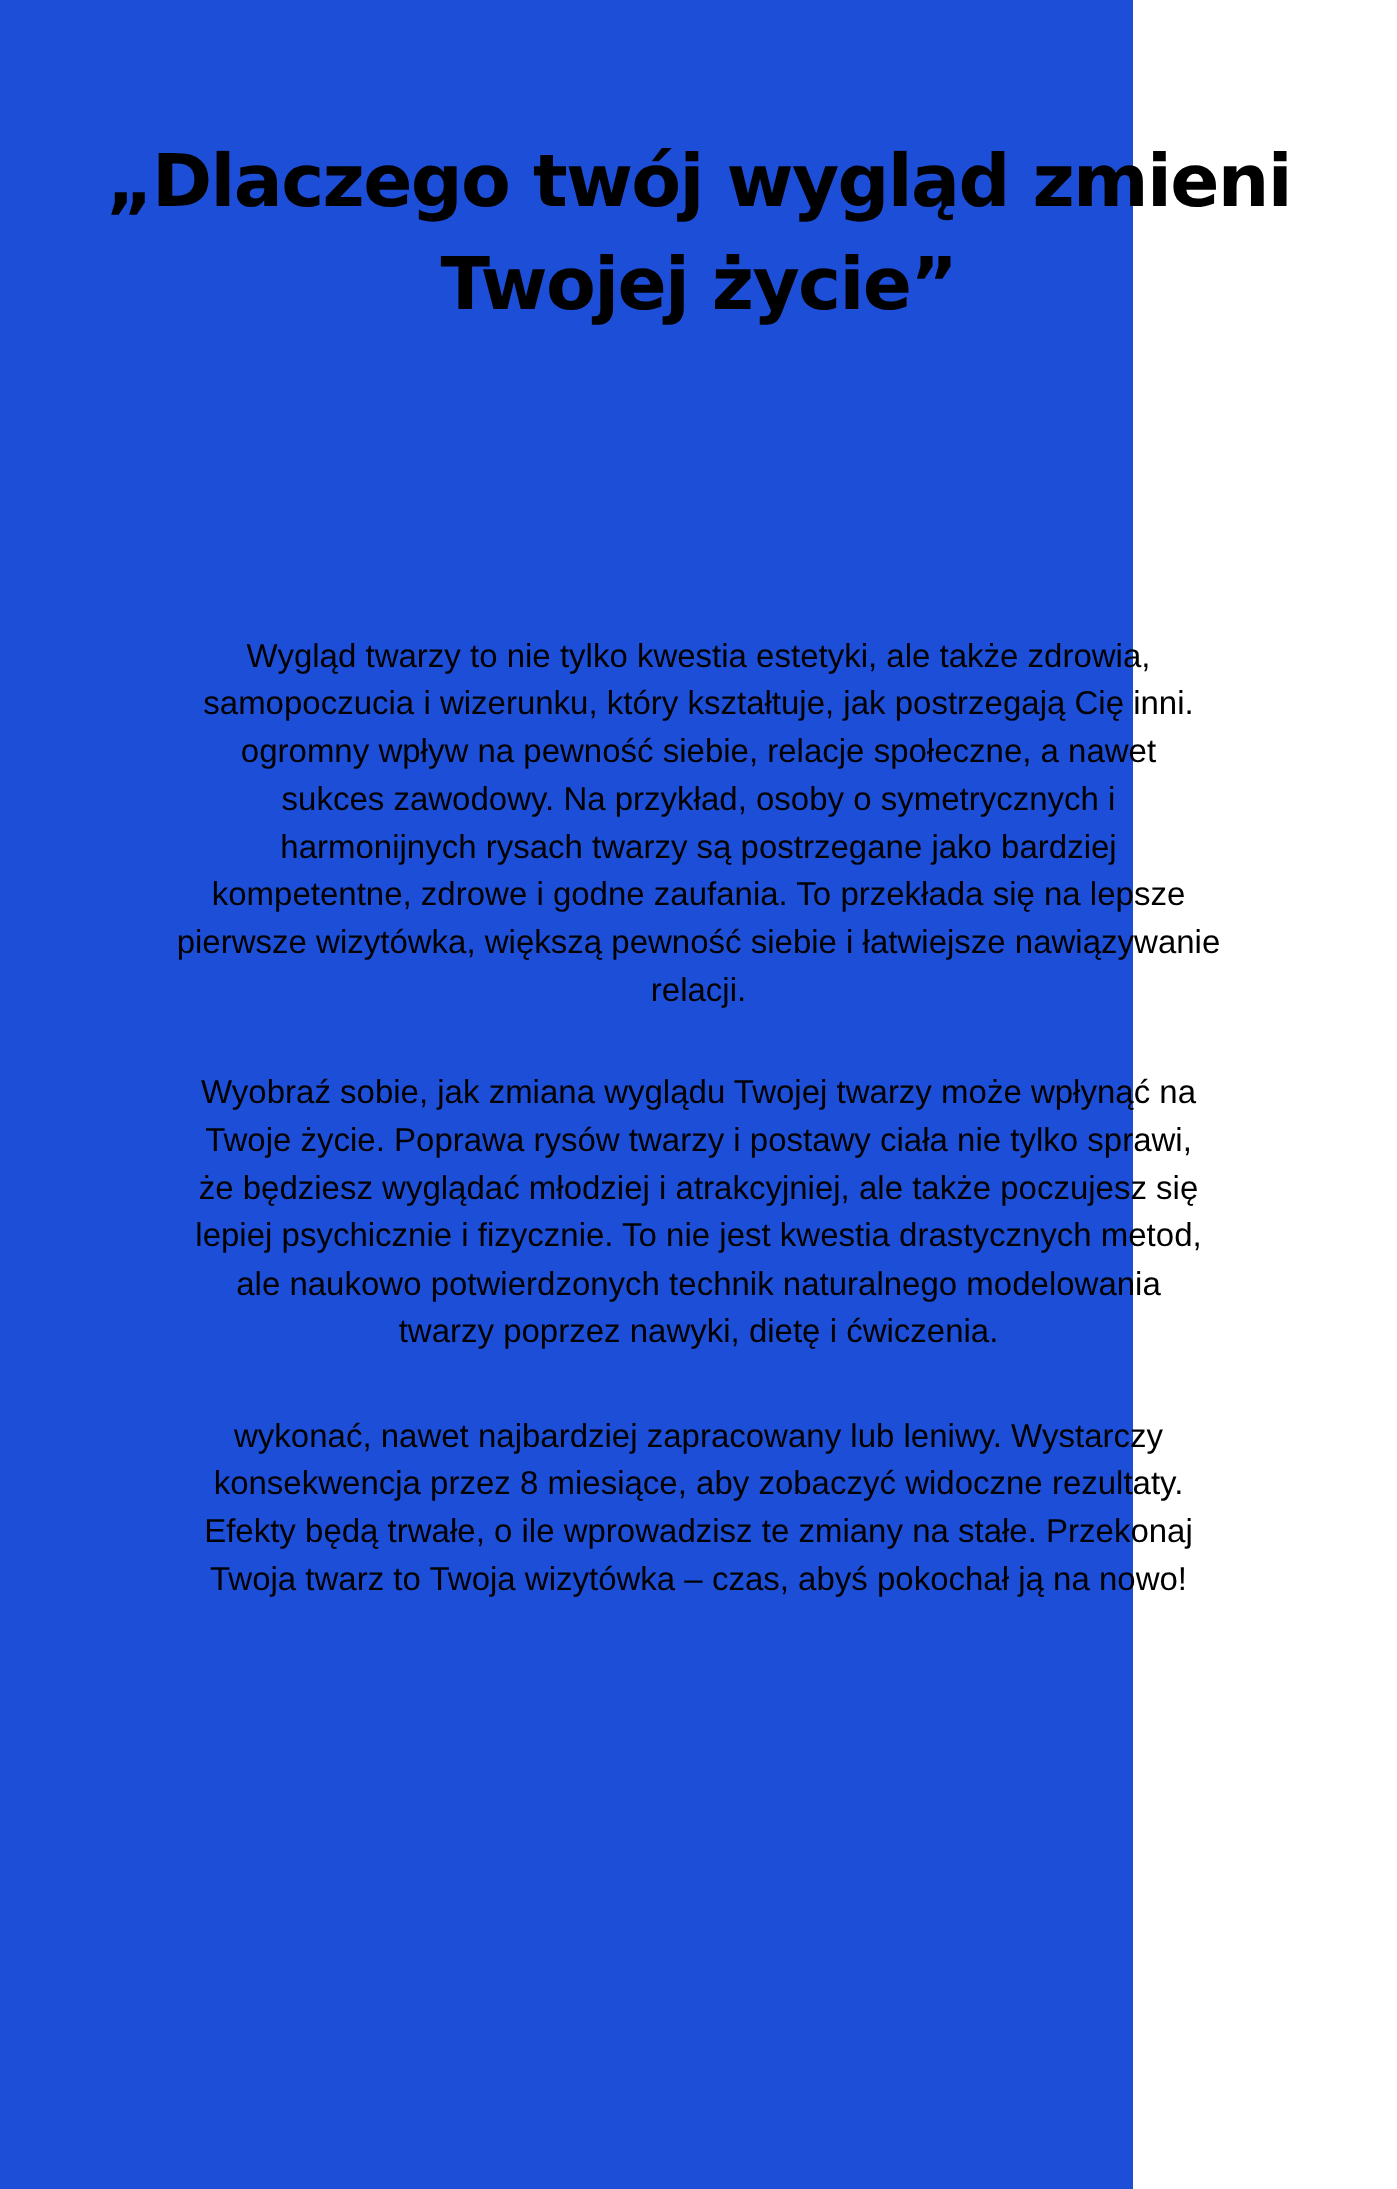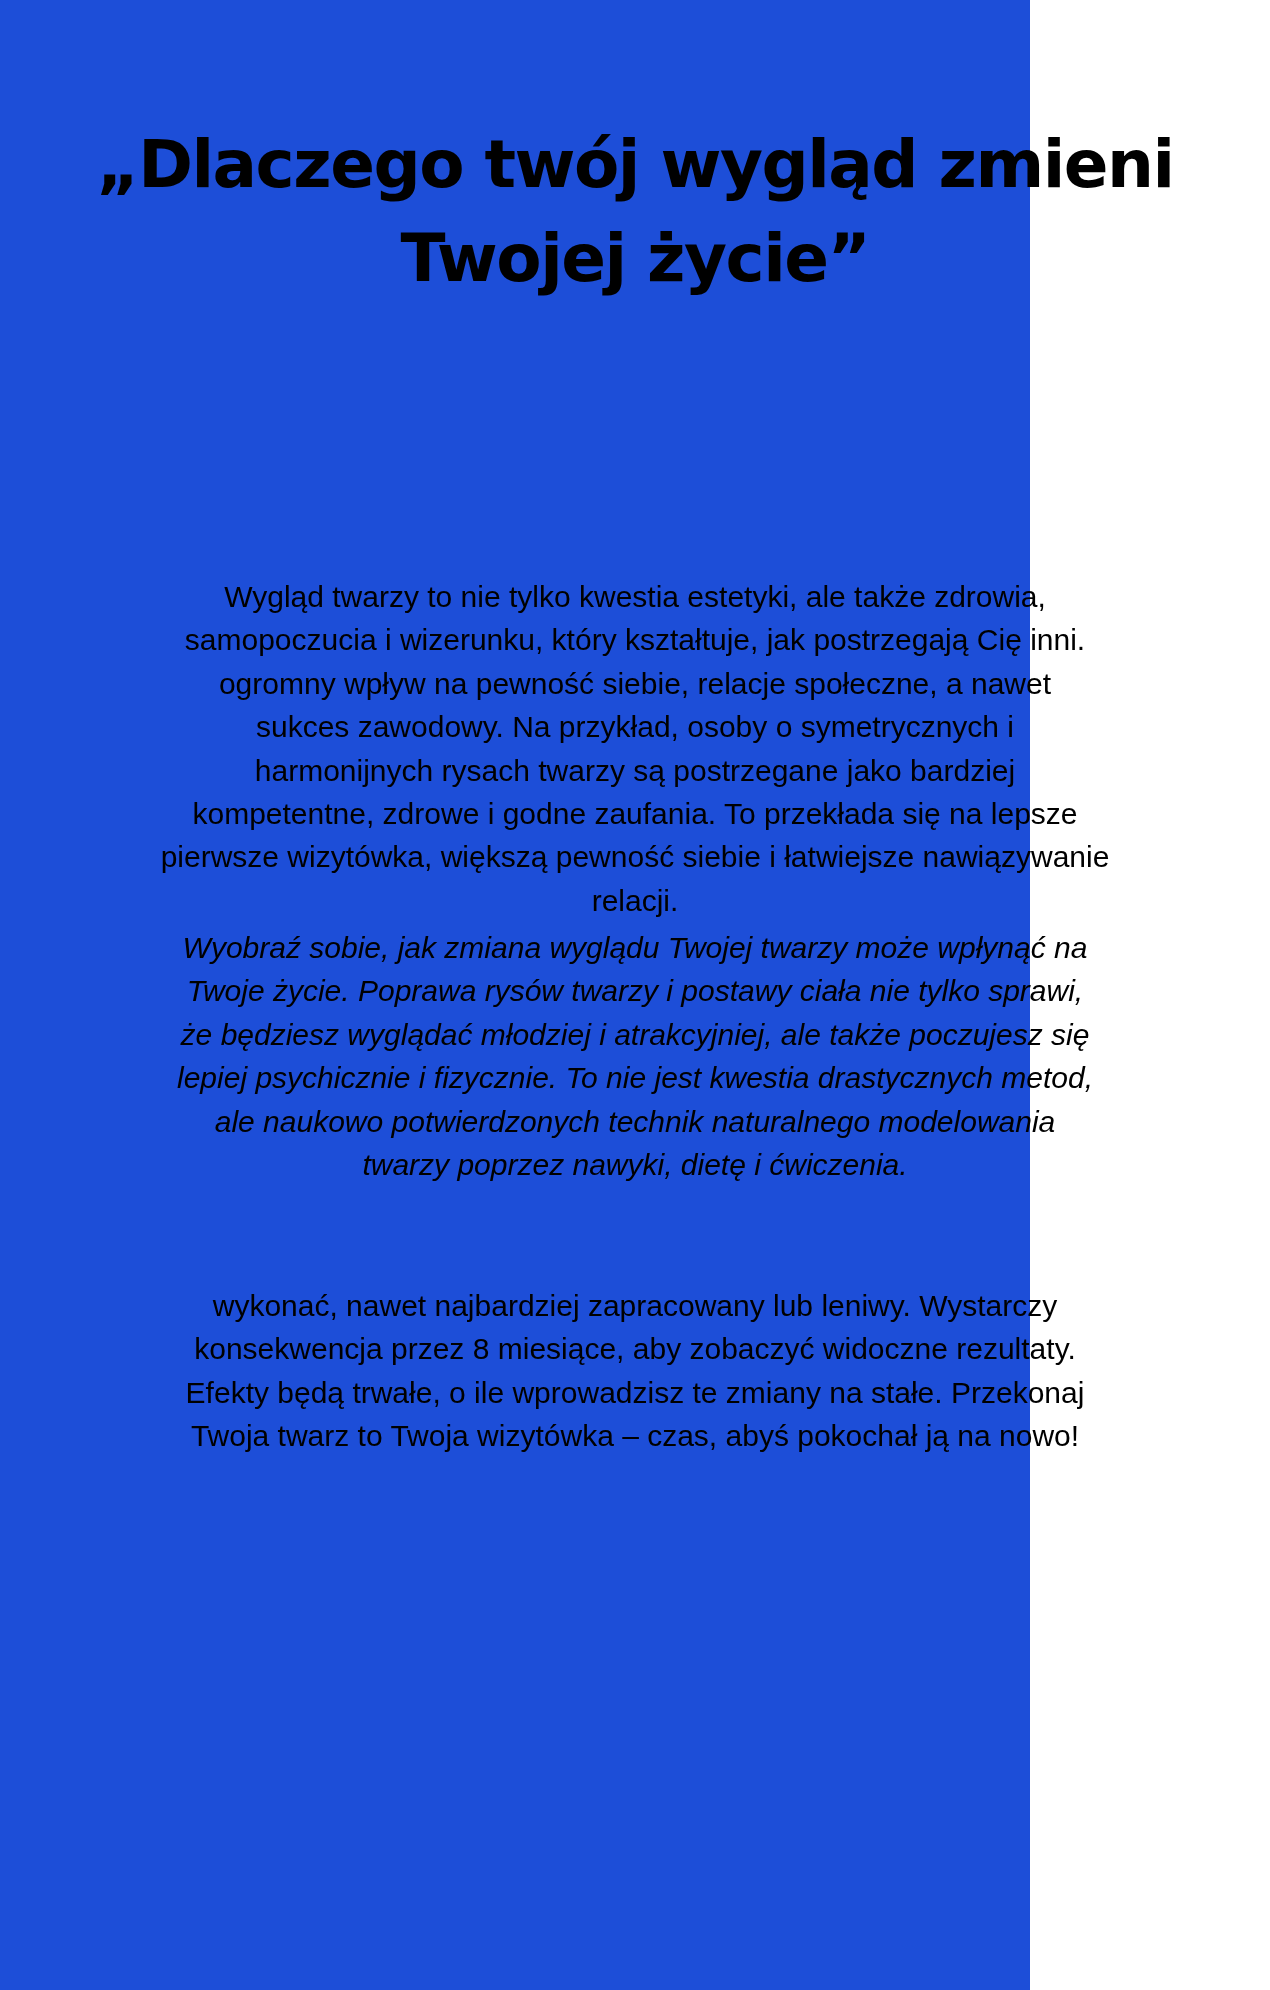--- a/index.html
+++ b/index.html
@@ -49,21 +49,21 @@
       font-family: "Liberation Sans", sans-serif;
       font-size: 30px;
       line-height: 43.4px;
       color: #000000;
     }
     .body-text .line {
       display: block;
       white-space: nowrap;
     }
     #para-1 { top: 544px; margin-top: 31px; }
-    #para-2 { top: 926px; font-style: italic; }
+    #para-2 { top: 972px; }
     #para-3 { top: 1284px; }
   </style>
 </head>
 <body>
 
 <div class="page">
 
   <h1 class="title">
     <span class="line">„Dlaczego twój wygląd zmieni</span>
     <span class="line">Twojej życie”</span>

